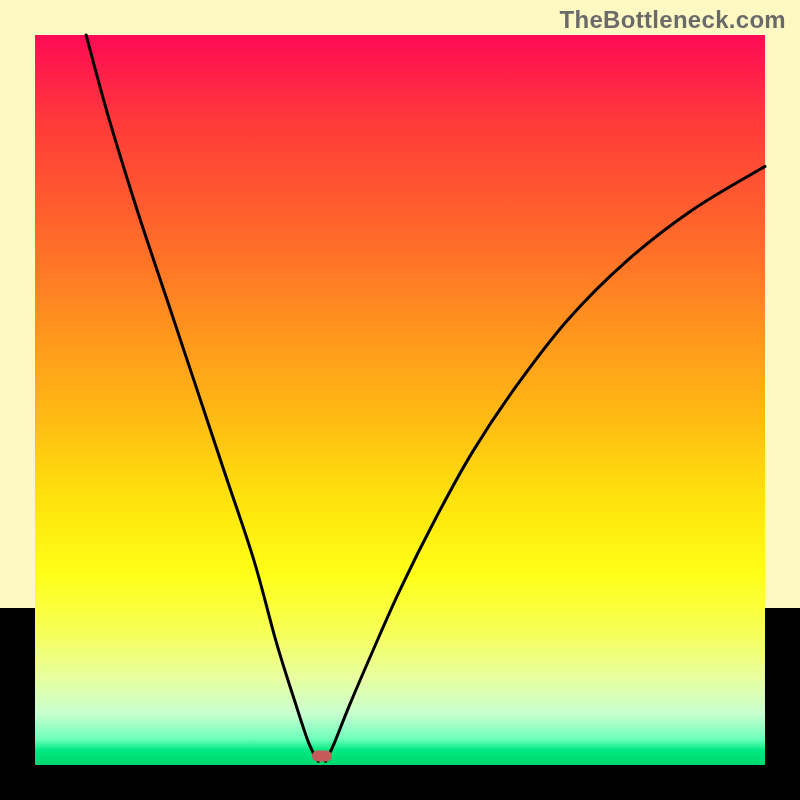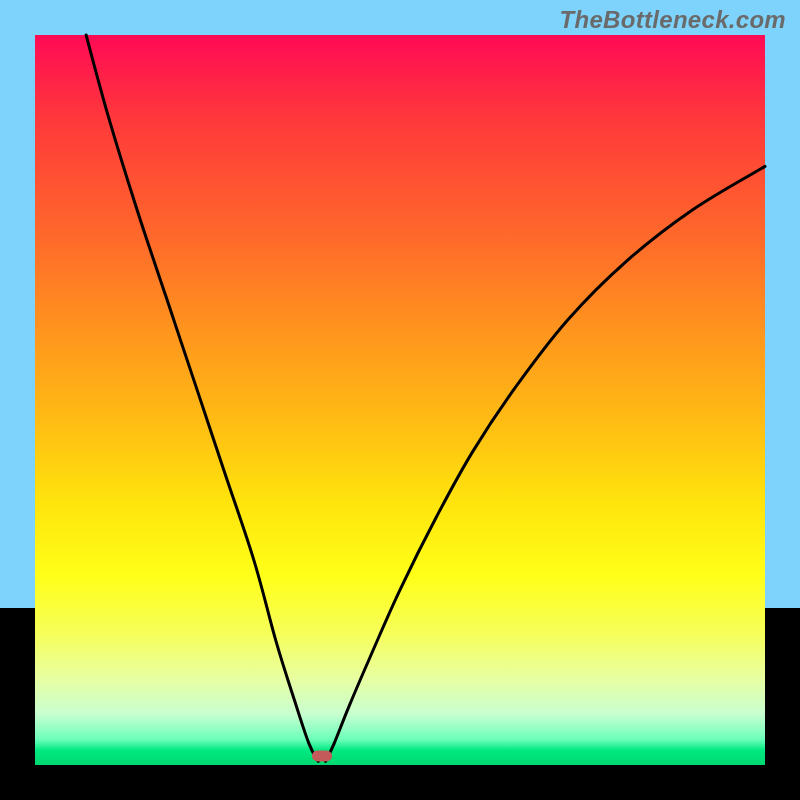--- a/index.html
+++ b/index.html
@@ -1,22 +1,21 @@
 <!DOCTYPE html>
 <html><head>
 <meta charset="utf-8">
 <style>
   * { margin: 0; padding: 0; box-sizing: border-box; }
   html, body { width: 800px; height: 800px; overflow: hidden; background: #000; }
   .frame {
     position: relative;
     width: 800px;
     height: 608px;
-    background: #7dd3fc;
-    font-style: italic;
+    background: #fef9c3;
   }
   .watermark {
     position: absolute;
     top: 6px;
     right: 14px;
     font-family: Arial, Helvetica, sans-serif;
     font-size: 24px;
     font-weight: 600;
     color: #6a6a6a;
     letter-spacing: 0.3px;

